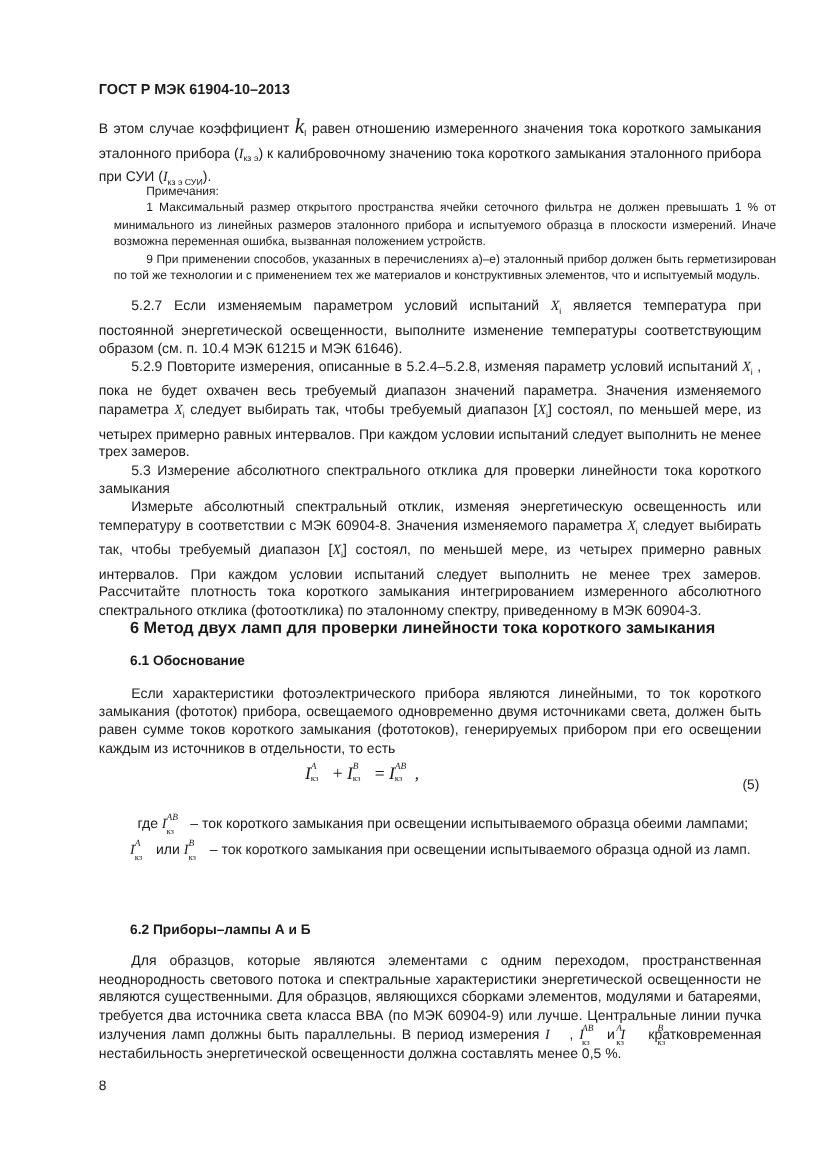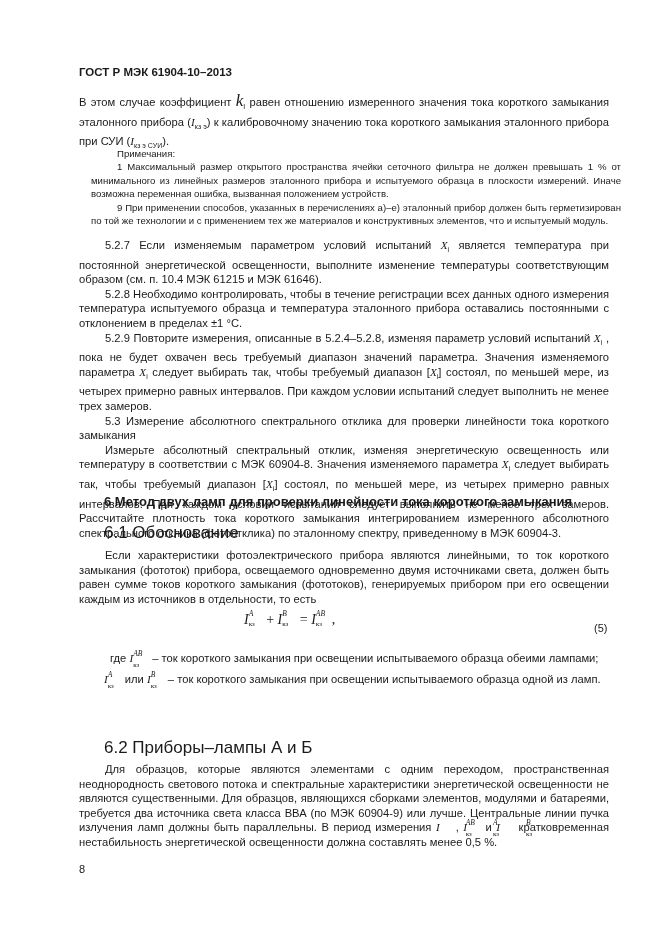--- a/index.html
+++ b/index.html
@@ -5,21 +5,21 @@
   html, body { margin: 0; padding: 0; background: #ffffff; }
   body { width: 661px; height: 935px; position: relative; overflow: hidden;
          font-family: "Liberation Sans", sans-serif; color: #1a1a1a; }
   .page { position: absolute; left: 0; top: 4px; width: 661px; height: 935px; }
   .hdr { position: absolute; left: 79px; top: 62px; font-size: 11.5px; font-weight: bold; }
   .blk { position: absolute; left: 79px; width: 530px; font-size: 11.2px; line-height: 14.6px; text-align: justify; }
   .sm { font-size: 9.6px; line-height: 13.4px; }
   .ind { text-indent: 26px; }
   .ind-note { text-indent: 26px; }
   .h1 { position: absolute; left: 104px; top: 490px; font-size: 13px; font-weight: bold; }
-  .h2 { position: absolute; left: 104px; font-size: 17px; font-weight: normal; }
+  .h2 { position: absolute; left: 104px; font-size: 11px; font-weight: bold; }
   .math { font-family: "Liberation Serif", serif; font-style: italic; }
   .sub { font-size: 7px; vertical-align: -3px; font-style: normal; }
   .supsub { display: inline-block; position: relative; width: 14px; height: 14px; vertical-align: -3px; font-family: "Liberation Serif", serif; }
   .supsub .sup { position: absolute; left: 0; top: -4px; font-size: 7.5px; font-style: italic; }
   .supsub .sb { position: absolute; left: 0; top: 7px; font-size: 7px; }
   .eq { position: absolute; left: 244px; top: 608px; font-size: 14px; font-family: "Liberation Serif", serif; }
   .eqnum { position: absolute; left: 594px; top: 618px; font-size: 11px; }
   .spaced { letter-spacing: 3px; }
   .pnum { position: absolute; left: 79px; top: 859px; font-size: 11px; }
   .kbig { font-family: "Liberation Serif", serif; font-style: italic; font-size: 17px; }
@@ -36,21 +36,20 @@
   </div>
 
   <div class="blk sm" style="top:143px;margin-left:12px;">
     <div class="ind-note">Примечания:</div>
     <div class="ind-note">1 Максимальный размер открытого пространства ячейки сеточного фильтра не должен превышать 1 % от минимального из линейных размеров эталонного прибора и испытуемого образца в плоскости измерений. Иначе возможна переменная ошибка, вызванная положением устройств.</div>
     <div class="ind-note">9 При применении способов, указанных в перечислениях а)–е) эталонный прибор должен быть герметизирован по той же технологии и с применением тех же материалов и конструктивных элементов, что и испытуемый модуль.</div>
   </div>
 
   <div class="blk" style="top:234px;">
     <div class="ind"><span>5.2.7 Если изменяемым параметром условий испытаний </span><span class="math">X</span><span class="sub">i</span><span> является температура при постоянной энергетической освещенности, выполните изменение температуры соответствующим образом (см. п. 10.4 МЭК 61215 и  МЭК 61646).</span></div>
-    <div class="ind">5.2.8 Необходимо контролировать, чтобы в течение регистрации всех данных одного измерения температура испытуемого образца и температура эталонного прибора оставались постоянными с отклонением в пределах ±1 °С.</div>
     <div class="ind"><span>5.2.9 Повторите измерения, описанные в 5.2.4–5.2.8, изменяя параметр условий испытаний </span><span class="math">X</span><span class="sub">i</span><span> , пока не будет охвачен весь требуемый диапазон значений параметра. Значения изменяемого параметра </span><span class="math">X</span><span class="sub">i</span><span> следует выбирать так, чтобы требуемый диапазон [</span><span class="math">X</span><span class="sub">i</span><span>] состоял, по меньшей мере, из четырех примерно равных интервалов. При каждом условии испытаний следует выполнить не менее трех замеров.</span></div>
     <div class="ind">5.3 Измерение абсолютного спектрального отклика для проверки линейности тока короткого замыкания</div>
     <div class="ind"><span>Измерьте абсолютный спектральный отклик, изменяя энергетическую освещенность или температуру в соответствии с МЭК 60904-8. Значения изменяемого параметра </span><span class="math">X</span><span class="sub">i</span><span> следует выбирать так, чтобы требуемый диапазон [</span><span class="math">X</span><span class="sub">i</span><span>] состоял, по меньшей мере, из четырех примерно равных интервалов. При каждом условии испытаний следует выполнить не менее трех замеров. Рассчитайте плотность тока короткого замыкания  интегрированием измеренного абсолютного спектрального отклика (фотоотклика) по эталонному спектру, приведенному в МЭК 60904-3.</span></div>
   </div>
 
   <div class="h1">6 Метод двух ламп для проверки линейности тока короткого замыкания</div>
   <div class="h2" style="top:519px;">6.1 Обоснование</div>
 
   <div class="blk ind" style="top:544px;">Если характеристики фотоэлектрического прибора являются линейными, то ток короткого замыкания (фототок) прибора, освещаемого одновременно двумя источниками света, должен быть равен сумме токов короткого замыкания (фототоков), генерируемых прибором при его освещении каждым из источников в отдельности, то есть</div>
 

